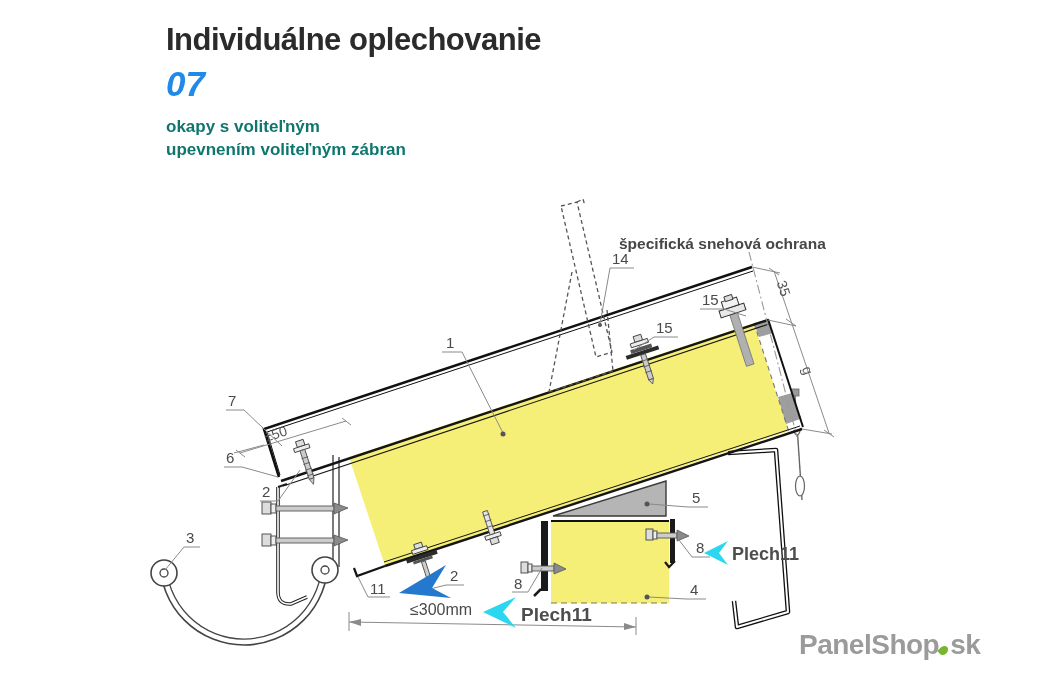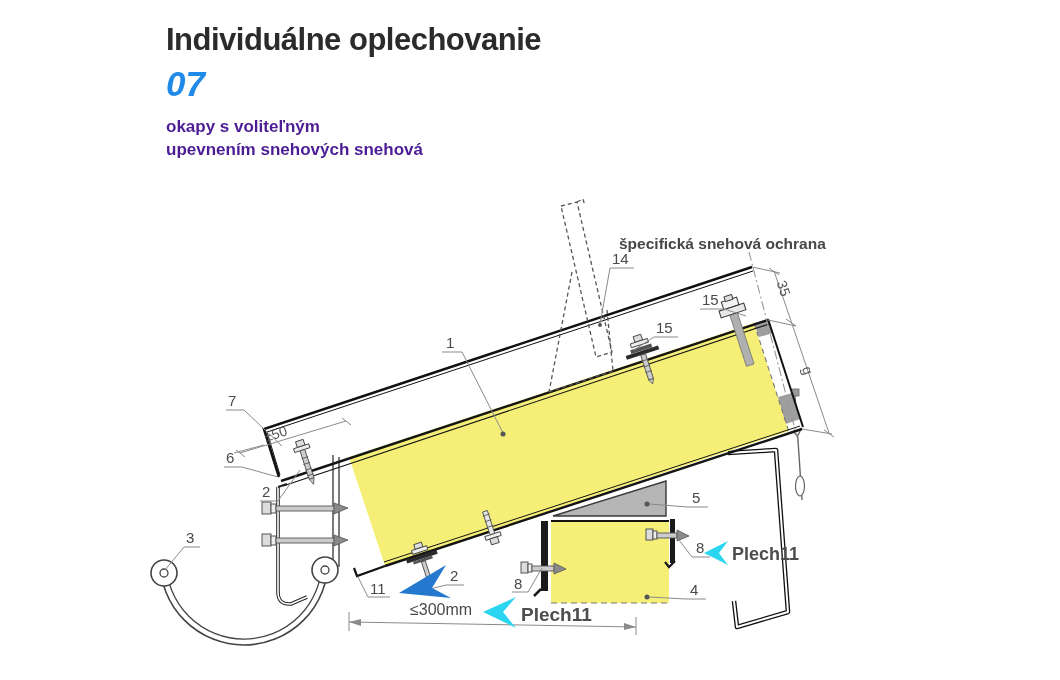--- a/index.html
+++ b/index.html
@@ -1,20 +1,20 @@
 <!DOCTYPE html>
 <html><head>
 <meta charset="utf-8">
 <style>
   html,body{margin:0;padding:0;background:#fff;}
   .page{position:relative;width:1060px;height:680px;background:#ffffff;overflow:hidden;
         font-family:"Liberation Sans",sans-serif;margin-left:16px;}
   .title{position:absolute;left:150px;top:22px;font-size:31px;font-weight:800;color:#2b2b2b;letter-spacing:-0.5px;}
   .code{position:absolute;left:150px;top:64px;font-size:35px;font-style:italic;font-weight:800;color:#1f8ae8;}
-  .subtitle{position:absolute;left:150px;top:116px;font-size:17px;font-weight:700;color:#4c1d95;line-height:1.35;}
+  .subtitle{position:absolute;left:150px;top:116px;font-size:17px;font-weight:700;color:#0f766e;line-height:1.35;}
   .logo{position:absolute;left:783px;top:629px;font-size:28px;font-weight:700;color:#9b9b9b;letter-spacing:-0.5px;}
   .logo .drop{display:inline-block;width:8px;height:10px;margin:0 1px 0 2px;background:#79b52e;
               border-radius:50% 50% 50% 0;transform:rotate(45deg) translateY(2px);}
   svg{position:absolute;left:0;top:0;}
   svg text{font-family:"Liberation Sans",sans-serif;}
   .lbl{font-size:15px;fill:#4a4a4a;}
   .dim{font-size:14px;fill:#555;}
   .dimbig{font-size:16px;fill:#4a4a4a;}
   .plech{font-size:19px;font-weight:700;fill:#4d4d4d;}
   .anno{font-size:15.5px;font-weight:600;fill:#474747;}
@@ -23,21 +23,21 @@
 </style>
 </head>
 <body>
 
 <div class="page">
 
   <div class="title">Individuálne oplechovanie</div>
   <div class="code">07</div>
   <div class="subtitle">
     <div>okapy s voliteľným</div>
-    <div>upevnením snehových snehová</div>
+    <div>upevnením voliteľným zábran</div>
   </div>
 
   <svg width="1060" height="680" viewBox="0 0 1060 680">
 
     <g>
       <line x1="317" y1="455" x2="317" y2="573" stroke="#333" stroke-width="1.3"></line>
       <line x1="323" y1="457" x2="323" y2="567" stroke="#333" stroke-width="1.3"></line>
     </g>
     <g>
       <path d="M262,487 L262,592 Q262,605 275,604 L291,597" stroke="#222" stroke-width="3.6" fill="none"></path>
@@ -235,13 +235,14 @@
     <text class="lbl" x="434" y="581">2</text>
     <text class="lbl" x="498" y="589">8</text>
 
     <polygon points="383,593 430,565 416,588 435,598" fill="#2478cd"></polygon>
     <polygon points="467,612 500,597 487,612 500,628" fill="#2bd7f0"></polygon>
     <polygon points="688,553 712,541 703,553 712,565" fill="#2bd7f0"></polygon>
     <text class="plech" x="505" y="621">Plech11</text>
     <text class="plech" x="716" y="560" style="font-size:18px">Plech11</text>
   </svg>
 
+  <div class="logo"><span>PanelShop</span><span class="drop"></span><span>sk</span></div>
 </div>
 
 </body></html>

